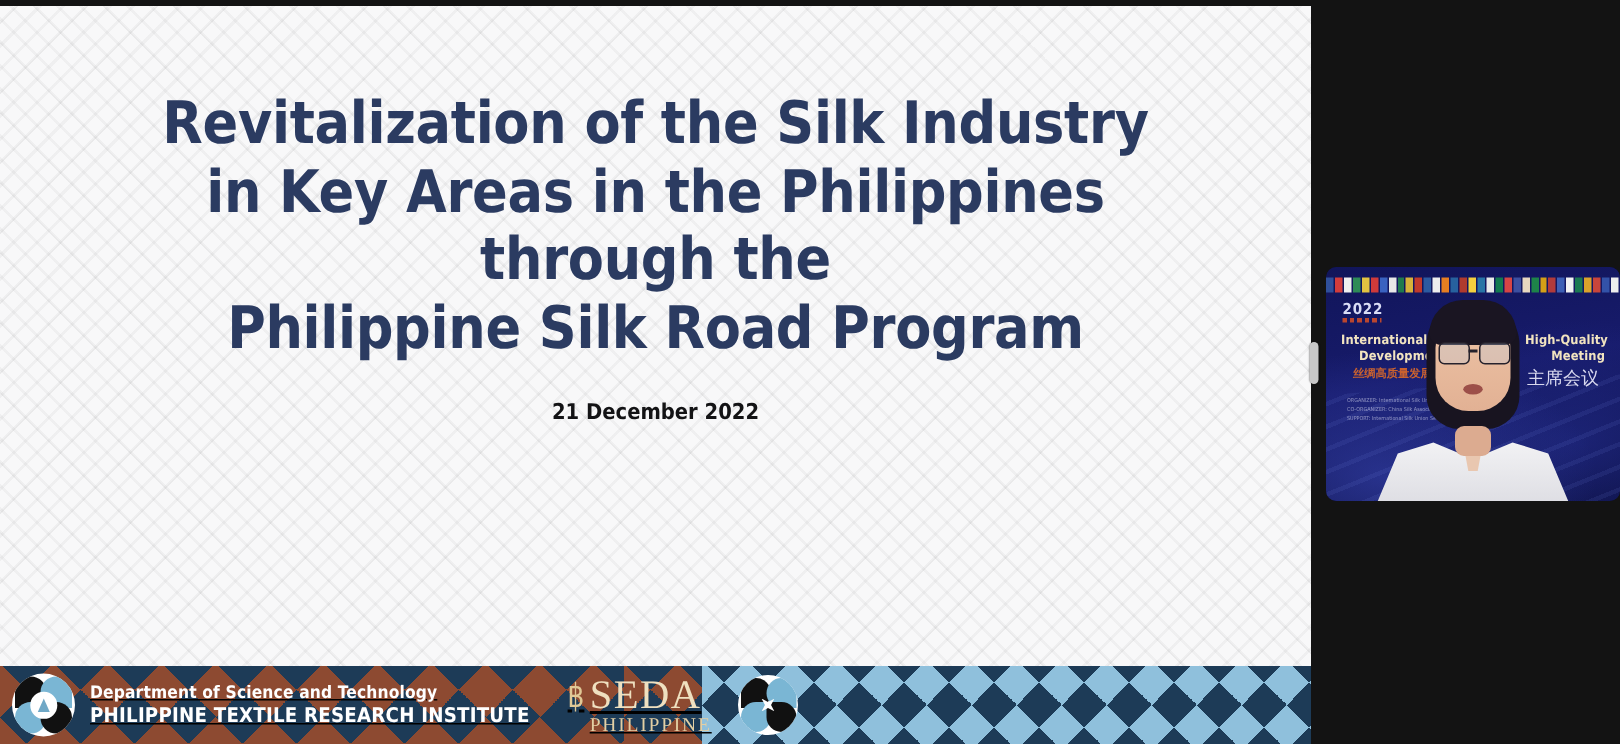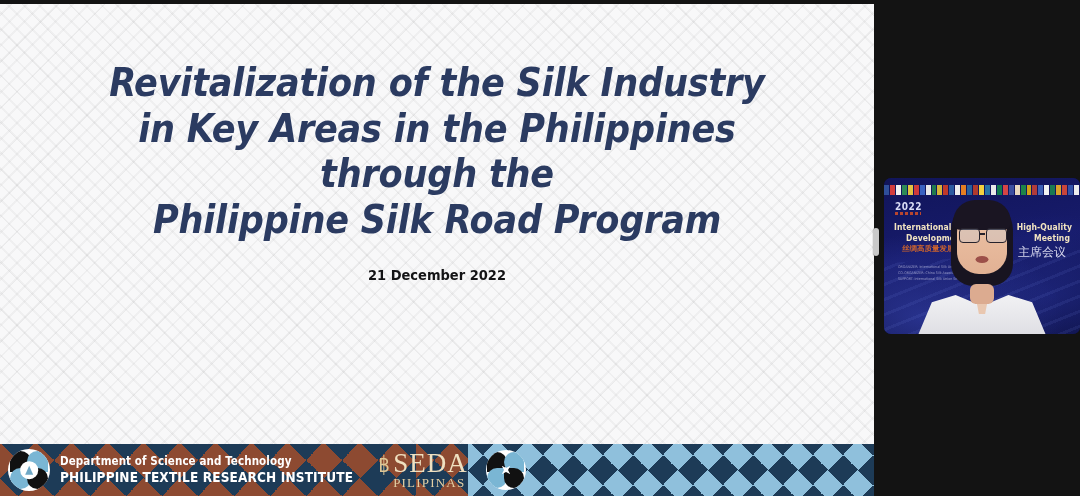--- a/index.html
+++ b/index.html
@@ -64,21 +64,20 @@
     margin-top: 56px;
     width: 760px;
     text-align: center;
     color: #2b3b61;
     font-family: "DejaVu Sans Condensed", "Liberation Sans", sans-serif;
     font-weight: bold;
     font-size: 39px;
     line-height: 1.17;
     letter-spacing: -0.2px;
     white-space: pre-line;
-    font-style: italic;
   }
 
   #slide-subtitle {
     margin-top: 84px;
     width: 720px;
     text-align: center;
     color: #1d1d1f;
     font-family: "DejaVu Sans Condensed", "Liberation Sans", sans-serif;
     font-size: 14.5px;
     line-height: 1.44;
@@ -143,20 +142,21 @@
         #8d4a31 0deg 90deg, #1d3b57 90deg 180deg);
     background-size: 36px 36px;
     background-position: 0 -2px;
   }
 
   .footer-content {
     position: relative;
     display: flex;
     align-items: center;
     height: 52px;
+    text-decoration: underline;
   }
 
   
   .seal {
     position: relative;
     border-radius: 50%;
     background: #ffffff;
     overflow: hidden;
     flex: none;
   }
@@ -483,21 +483,21 @@
 
         <div id="dost-text">
           <span id="dost-line1">Department of Science and Technology</span>
           <span id="dost-line2">PHILIPPINE TEXTILE RESEARCH INSTITUTE</span>
         </div>
 
         <div id="seda-logo">
           <span id="seda-glyph">฿</span>
           <span id="seda-words">
             <span id="seda-main">SEDA</span>
-            <span id="seda-sub">PILIPINAS</span>
+            <span id="seda-sub">PHILIPPINE</span>
           </span>
         </div>
 
         <div id="ptri-seal-wrap" class="seal" style="width:40px;height:40px;">
           <span class="q black tl"></span>
           <span class="q blue tr"></span>
           <span class="q blue bl"></span>
           <span class="q black br"></span>
           <span class="spark"></span>
         </div>

